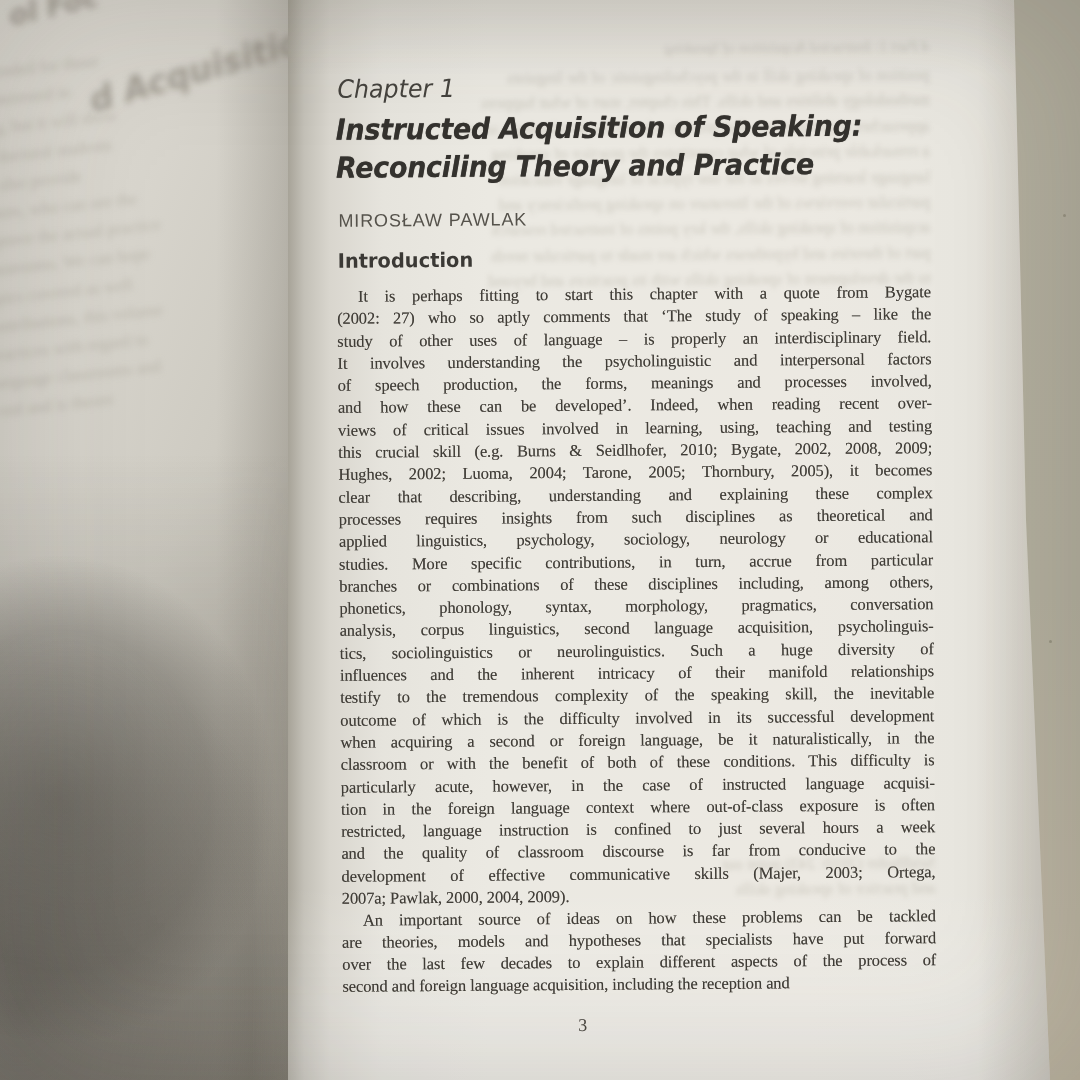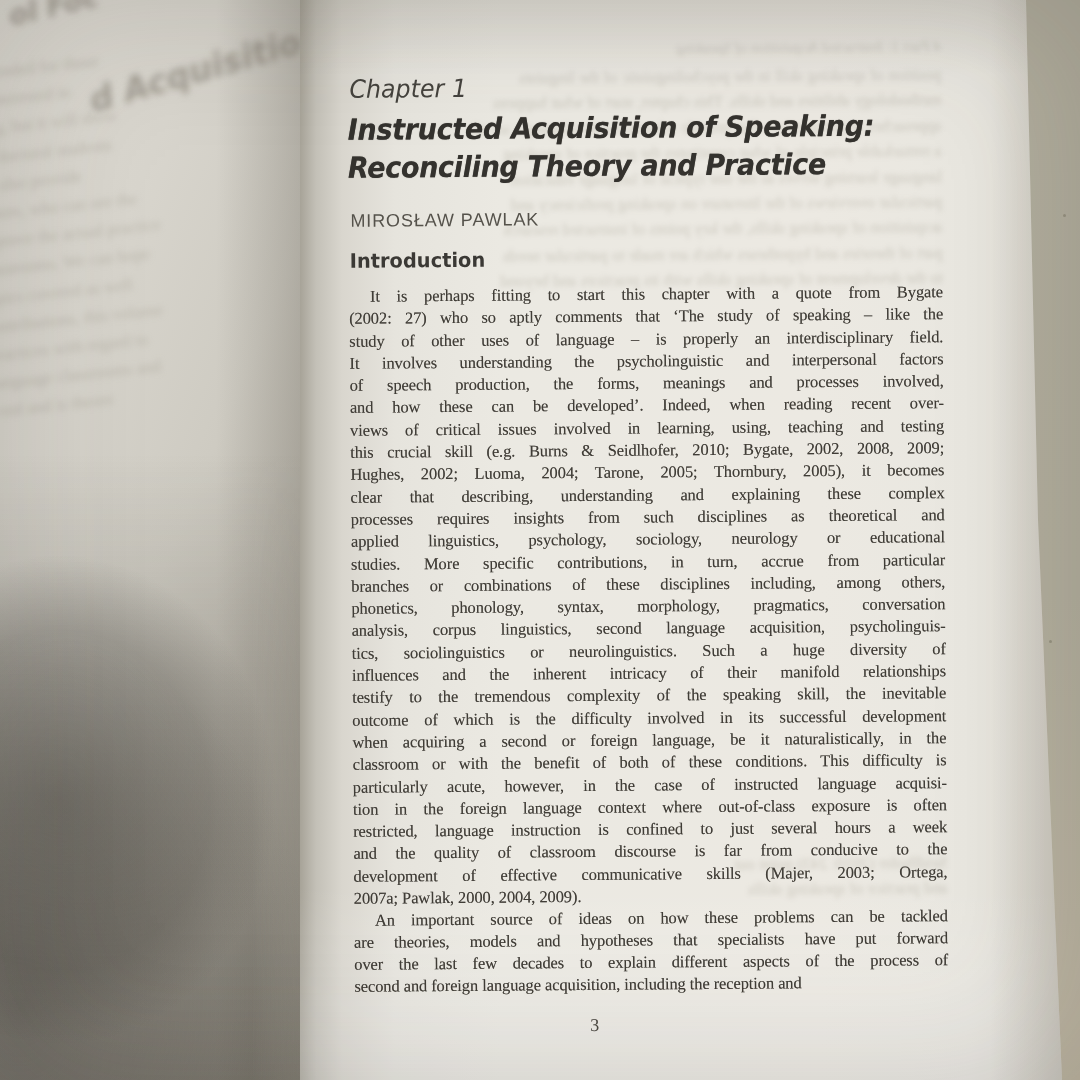--- a/index.html
+++ b/index.html
@@ -41,21 +41,21 @@
             mask-image:linear-gradient(to right,#000 72%,transparent 100%);
   }
   .gutter{
     position:absolute; left:308px; top:0; width:10px; height:1080px;
     background:linear-gradient(to right, rgba(90,84,74,.05), rgba(90,84,74,.55) 45%, rgba(90,84,74,.15));
     filter:blur(1.2px);
   }
 
   
   .right-page{
-    position:absolute; left:300px; top:0; width:780px; height:1080px;
+    position:absolute; left:288px; top:0; width:780px; height:1080px;
     clip-path:polygon(0 0, 726px 0, 738px 520px, 762px 1080px, 0 1080px);
     background:
       linear-gradient(to bottom, rgba(128,122,109,.14) 0%, transparent 7%, transparent 82%, rgba(255,255,255,.22) 97%),
       linear-gradient(to right,#a7a398 0px,#c3c0b7 16px,#d9d6ce 42px,#e6e4dd 95px,#ebe9e2 200px,#ece9e2 520px,#e9e7e0 670px,#e2dfd7 745px);
   }
   .edge-shade{position:absolute; left:690px; top:0; width:80px; height:1080px;
     background:linear-gradient(to right, transparent, rgba(140,134,119,.28));}
   .content{
     position:absolute; left:49px; top:0; width:594px; height:1080px;
     transform:rotate(-0.45deg); transform-origin:360px 300px;

